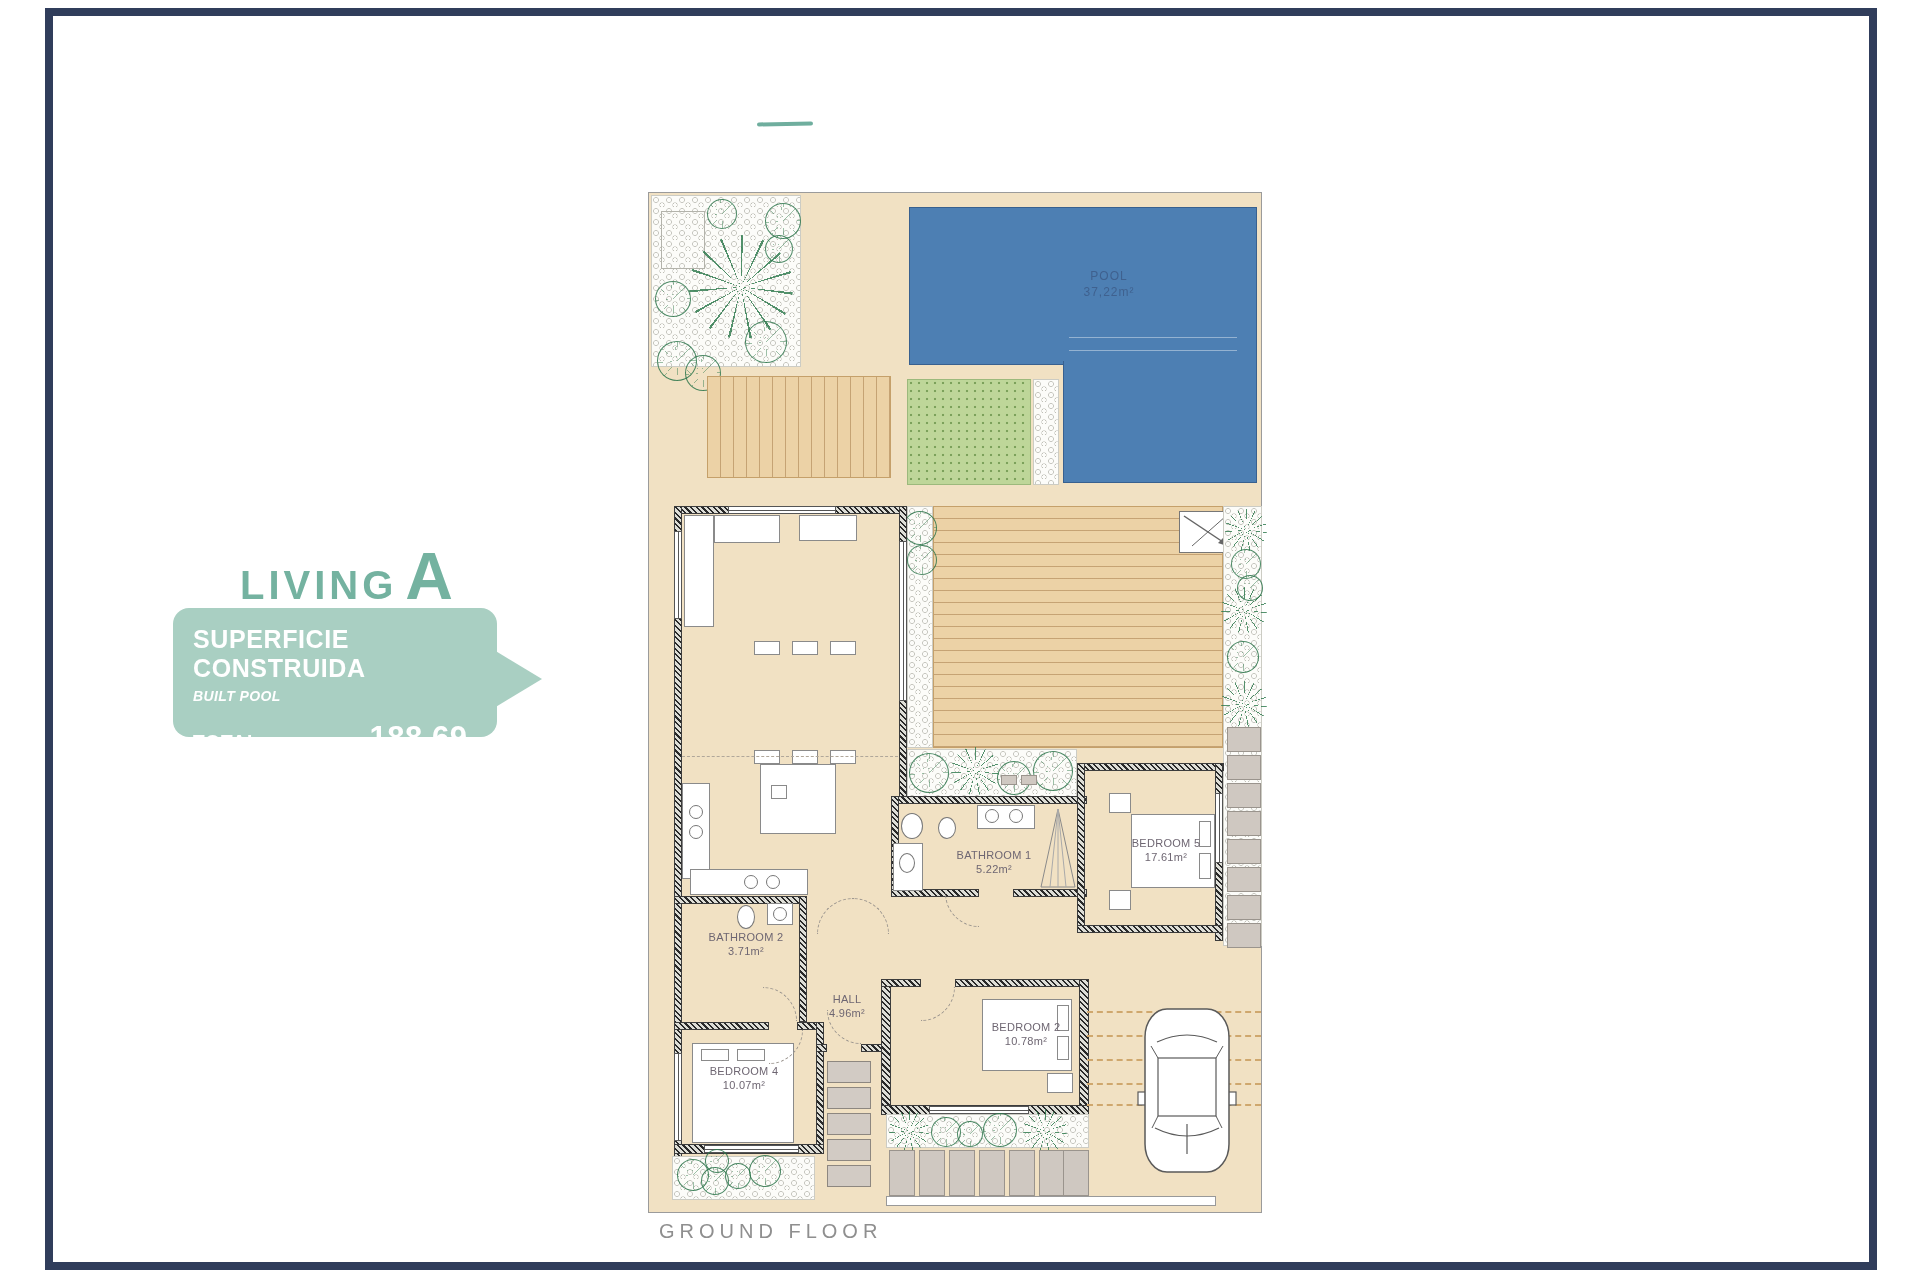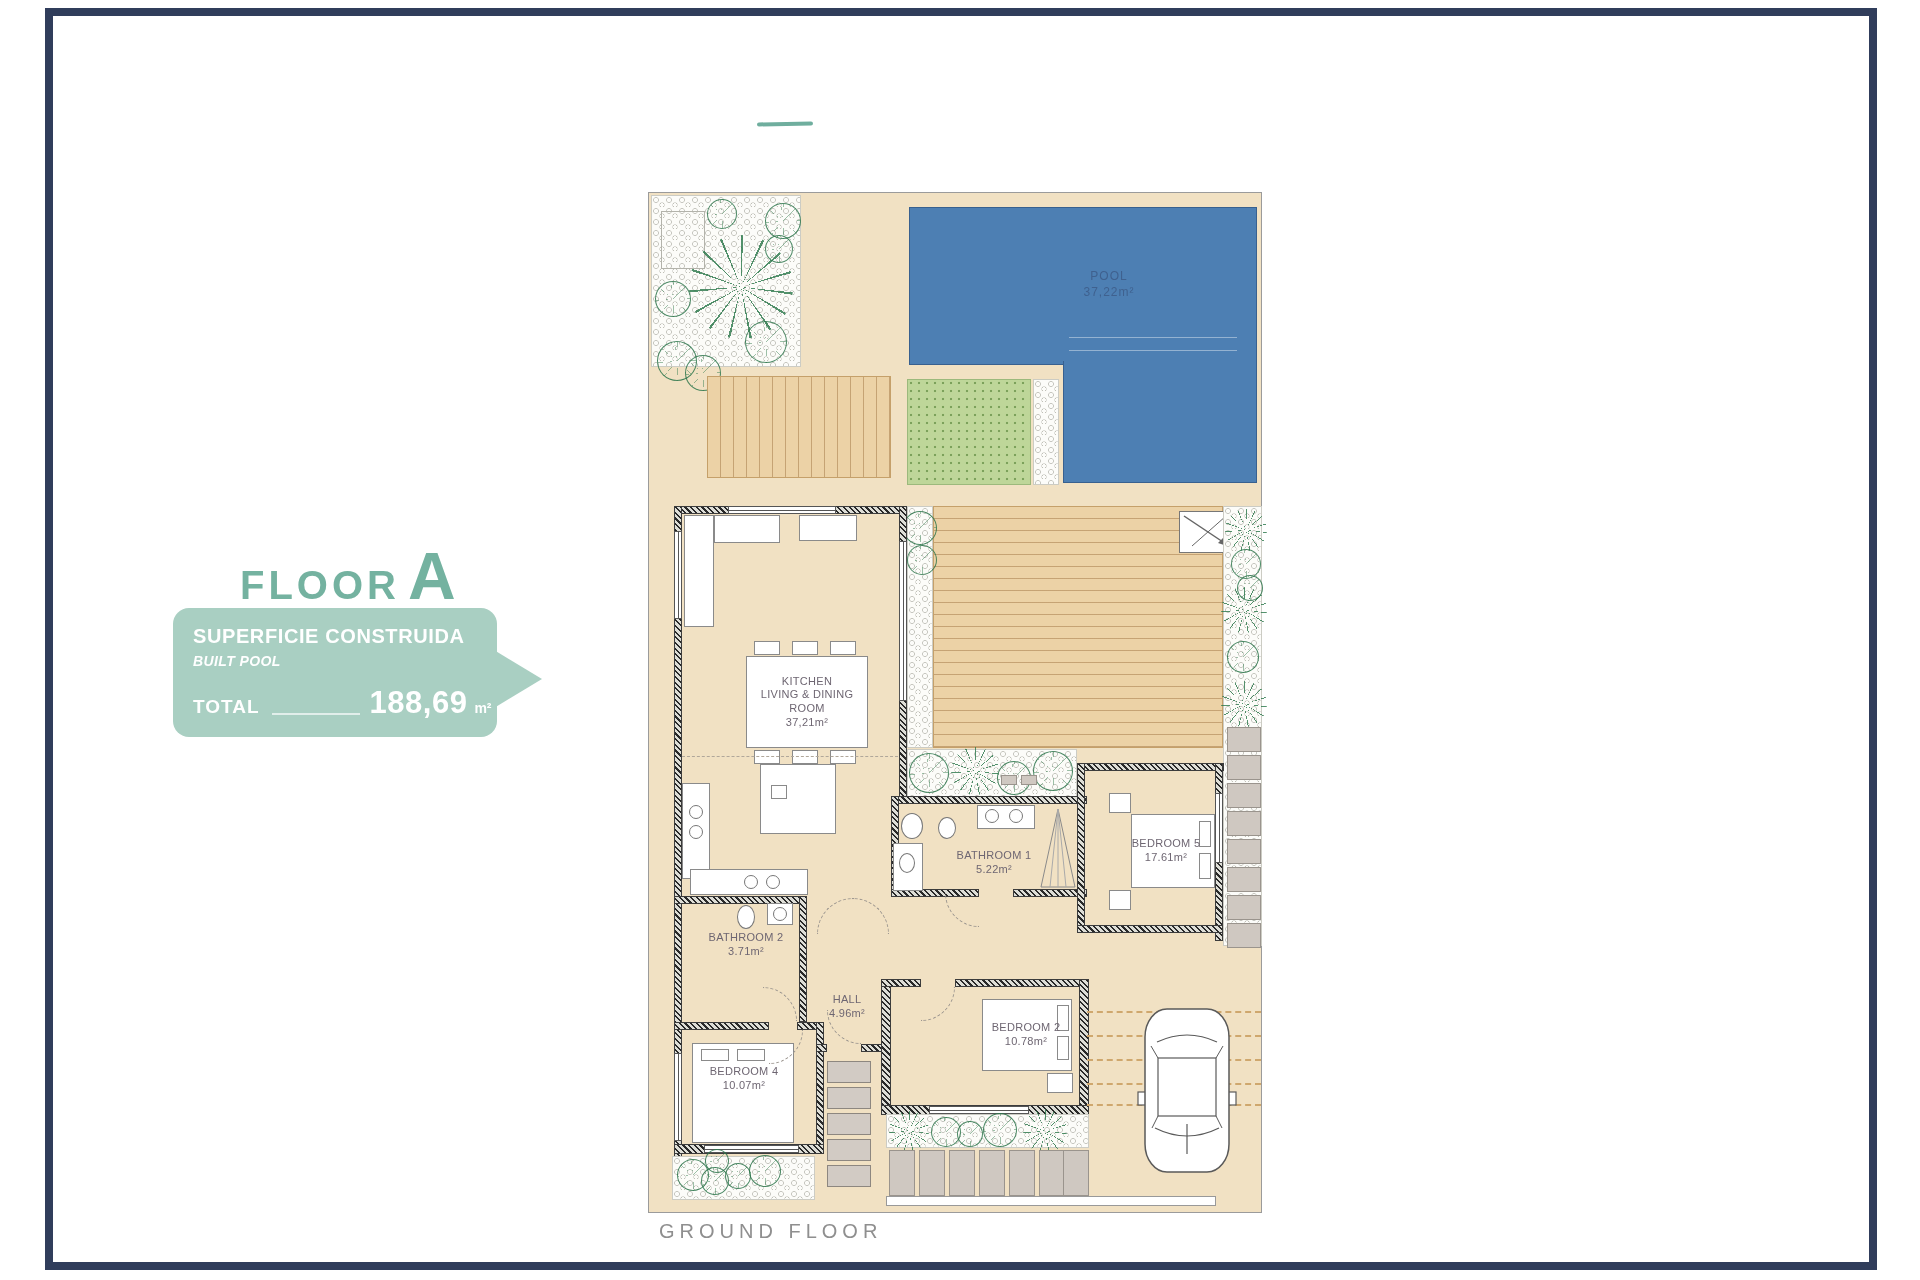--- a/index.html
+++ b/index.html
@@ -10,21 +10,21 @@
   
   .frame{left:45px;top:8px;width:1832px;height:1262px;border:8px solid #303d5b;}
 
   
   .brand-dash{left:757px;top:122px;width:56px;height:4px;background:#6fae9e;border-radius:2px;transform:rotate(-1deg);}
   .villa-title{left:240px;top:538px;width:220px;display:flex;align-items:baseline;gap:8px;color:#74b2a0;}
   .villa-word{font-size:40px;font-weight:bold;letter-spacing:4px;}
   .villa-letter{font-size:66px;font-weight:bold;}
   .panel{left:173px;top:608px;width:324px;height:129px;background:#a9cfc2;border-radius:16px;
          color:#ffffff;padding:17px 20px 14px 20px;}
-  .panel-title{font-size:20px;font-weight:bold;letter-spacing:.6px;}
+  .panel-title{font-size:25px;font-weight:bold;letter-spacing:.6px;}
   .panel-sub{font-size:14px;font-weight:bold;font-style:italic;margin-top:5px;letter-spacing:.4px;}
   .panel-total{display:flex;align-items:baseline;margin-top:16px;}
   .total-label{font-size:19px;font-weight:bold;letter-spacing:1px;}
   .total-line{flex:0 0 88px;height:2px;background:rgba(255,255,255,.65);margin:0 10px 6px 12px;align-self:flex-end;}
   .total-value{font-size:31px;font-weight:bold;letter-spacing:.5px;}
   .total-unit{font-size:14px;font-weight:bold;margin-left:7px;}
   .panel-arrow{left:494px;top:650px;width:0;height:0;border-top:29px solid transparent;
                border-bottom:29px solid transparent;border-left:48px solid #a9cfc2;}
 
   
@@ -67,21 +67,21 @@
   .pool-label span{display:block;}
   .footer-label{left:659px;top:1220px;font-size:20px;color:#8f8f8f;letter-spacing:5px;}
 </style>
 </head>
 <body>
 
 <div class="abs frame"></div>
 <div class="abs brand-dash"></div>
 
 <div class="abs villa-title">
-  <span class="villa-word">FLOOR</span>
+  <span class="villa-word">LIVING</span>
   <span class="villa-letter">A</span>
 </div>
 
 <div class="abs panel">
   <div class="panel-title">SUPERFICIE CONSTRUIDA</div>
   <div class="panel-sub">BUILT POOL</div>
   <div class="panel-total">
     <span class="total-label">TOTAL</span>
     <span class="total-line"></span>
     <span class="total-value">188,69</span>
@@ -188,28 +188,20 @@
   <div class="abs wall" style="left:232px;top:912px;width:208px;height:10px;"></div>
   <div class="abs winH" style="left:280px;top:913px;width:100px;height:8px;"></div>
 
   <div class="abs furn" style="left:35px;top:322px;width:30px;height:112px;"></div>
   <div class="abs furn" style="left:65px;top:322px;width:66px;height:28px;"></div>
   <div class="abs furn" style="left:150px;top:322px;width:58px;height:26px;"></div>
 
   <div class="abs furn" style="left:105px;top:448px;width:26px;height:14px;"></div>
   <div class="abs furn" style="left:143px;top:448px;width:26px;height:14px;"></div>
   <div class="abs furn" style="left:181px;top:448px;width:26px;height:14px;"></div>
-  <div class="abs furn" style="left:97px;top:463px;width:122px;height:92px;display:flex;align-items:center;justify-content:center;">
-    <div class="room-label">
-      <span>KITCHEN</span>
-      <span>LIVING &amp; DINING</span>
-      <span>ROOM</span>
-      <span>37,21m²</span>
-    </div>
-  </div>
   <div class="abs furn" style="left:105px;top:557px;width:26px;height:14px;"></div>
   <div class="abs furn" style="left:143px;top:557px;width:26px;height:14px;"></div>
   <div class="abs furn" style="left:181px;top:557px;width:26px;height:14px;"></div>
   <div class="abs dashdiv" style="left:33px;top:563px;width:216px;"></div>
 
   <div class="abs furn" style="left:111px;top:571px;width:76px;height:70px;"></div>
   <div class="abs" style="left:122px;top:592px;width:16px;height:14px;border:1px solid #8a8a8a;"></div>
   <div class="abs furn" style="left:33px;top:590px;width:28px;height:96px;"></div>
   <div class="abs toilet" style="left:40px;top:612px;width:14px;height:14px;"></div>
   <div class="abs toilet" style="left:40px;top:632px;width:14px;height:14px;"></div>

